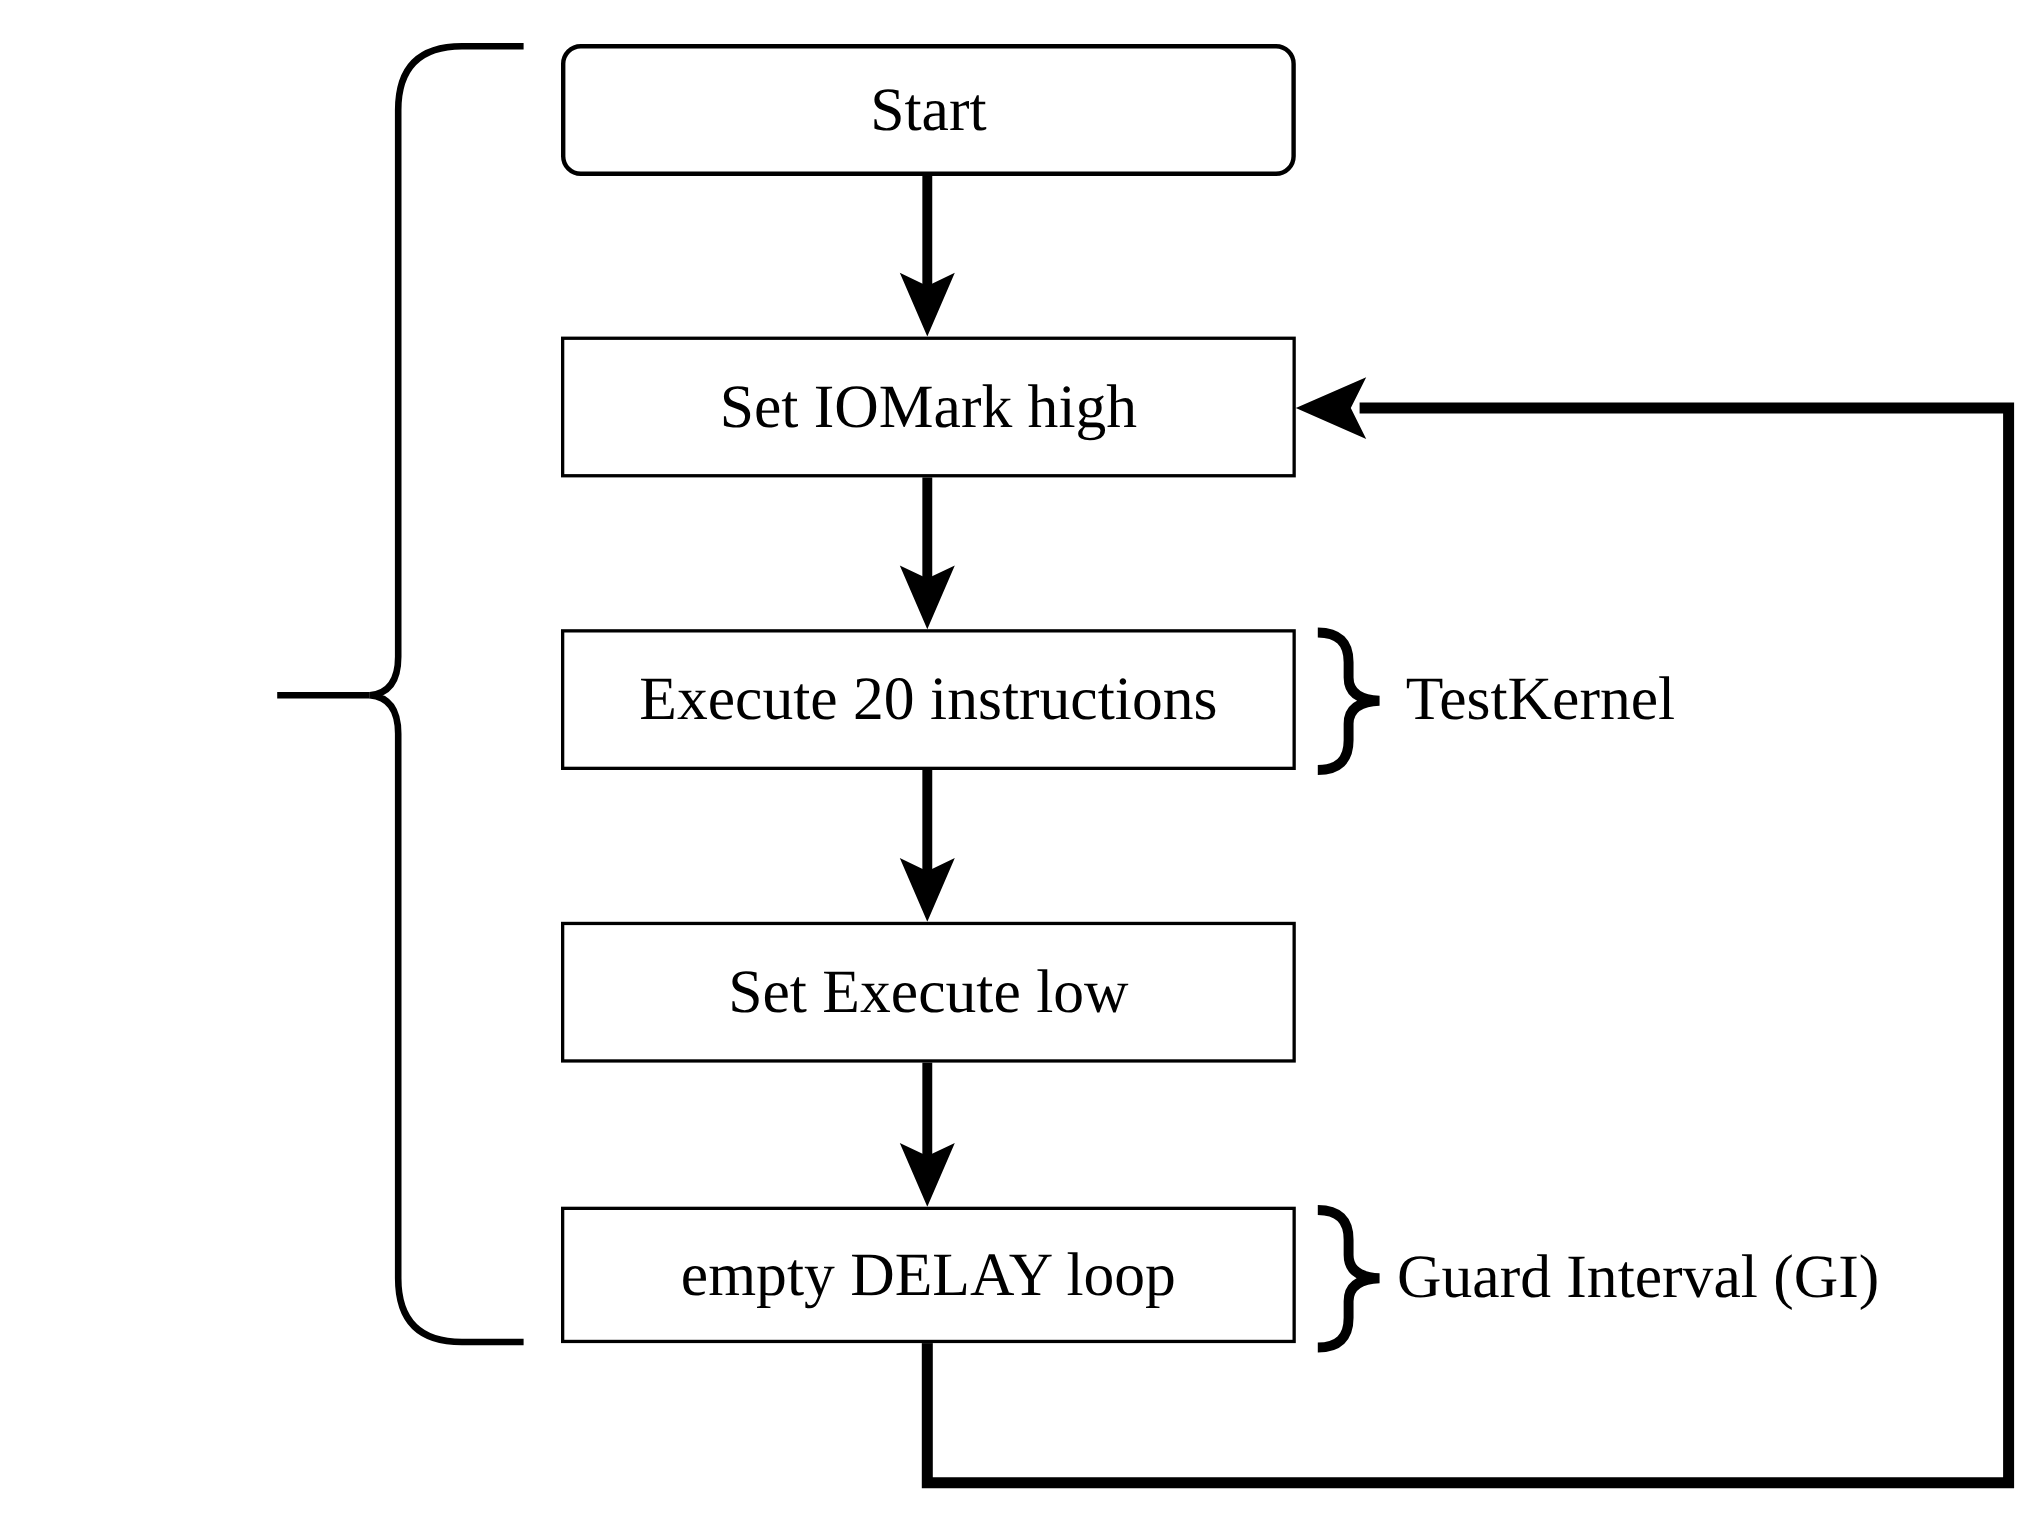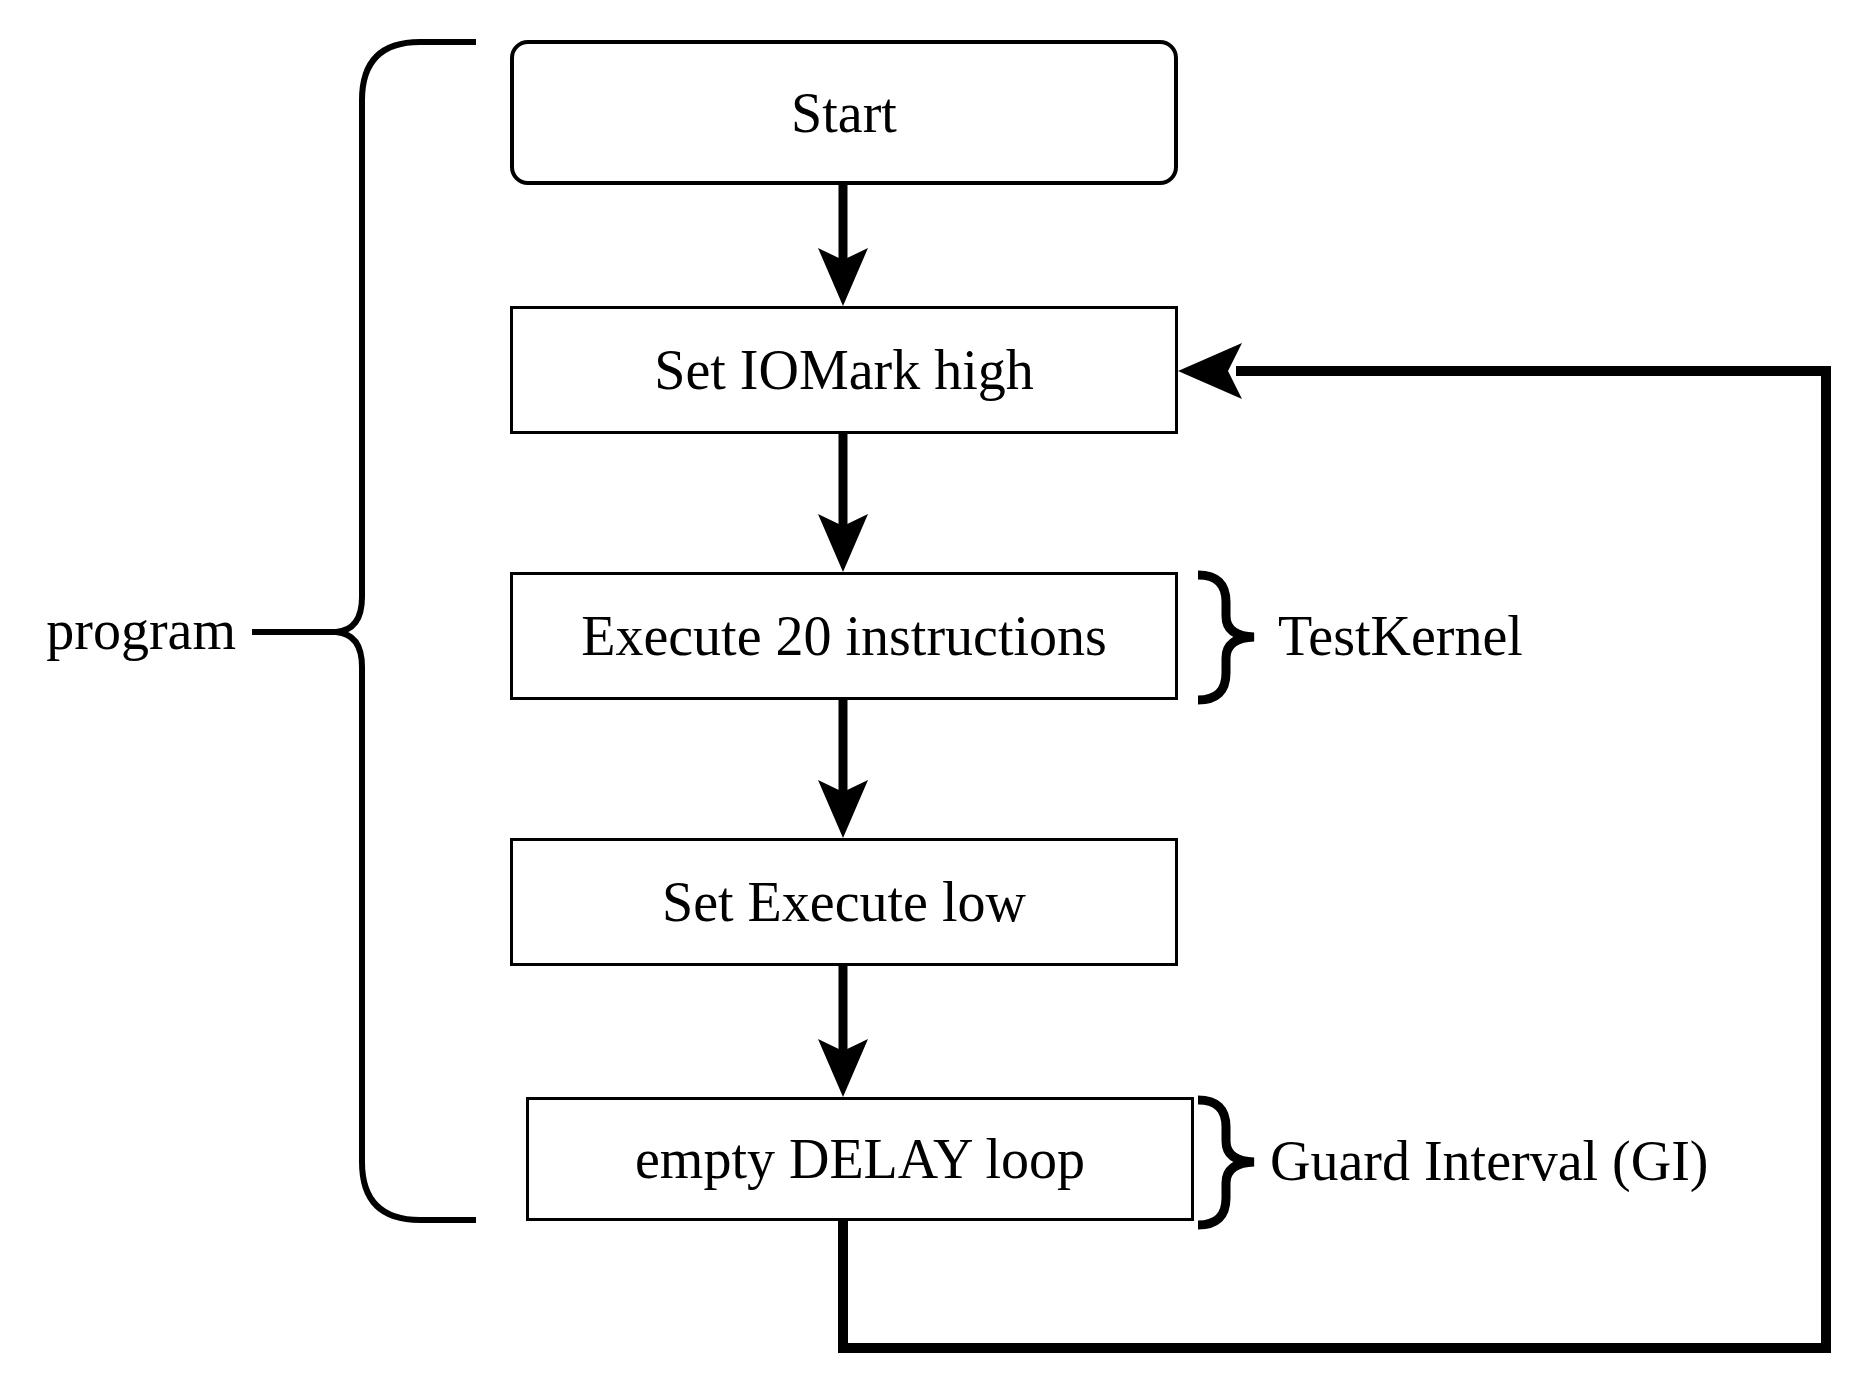--- a/index.html
+++ b/index.html
@@ -33,28 +33,28 @@
     display: flex;
     align-items: center;
     justify-content: center;
     font-size: 56px;
     line-height: 1;
     color: #000000;
     white-space: nowrap;
   }
   .node-start {
     top: 40px;
-    height: 145px;
+    height: 120px;
     border-width: 4px;
     border-radius: 18px;
   }
   .node-high  { top: 306px;  height: 128px; }
   .node-exec  { top: 572px;  height: 128px; }
   .node-low   { top: 838px;  height: 128px; }
-  .node-delay { top: 1097px; height: 124px; margin-left: 16px; }
+  .node-delay { top: 1097px; height: 124px; }
 
   .side-label {
     position: absolute;
     font-size: 56px;
     line-height: 1;
     white-space: nowrap;
     color: #000000;
   }
   .label-program {
     left: 16px;
@@ -136,19 +136,18 @@
   </div>
 
   <div class="node node-low">
     <span>Set Execute low</span>
   </div>
 
   <div class="node node-delay">
     <span>empty DELAY loop</span>
   </div>
 
-  <div class="side-label label-program">program</div>
 
   <div class="side-label label-guard">Guard Interval (GI)</div>
 
   <div class="side-label label-testkernel">TestKernel</div>
 
 </div>
 
 </body></html>

